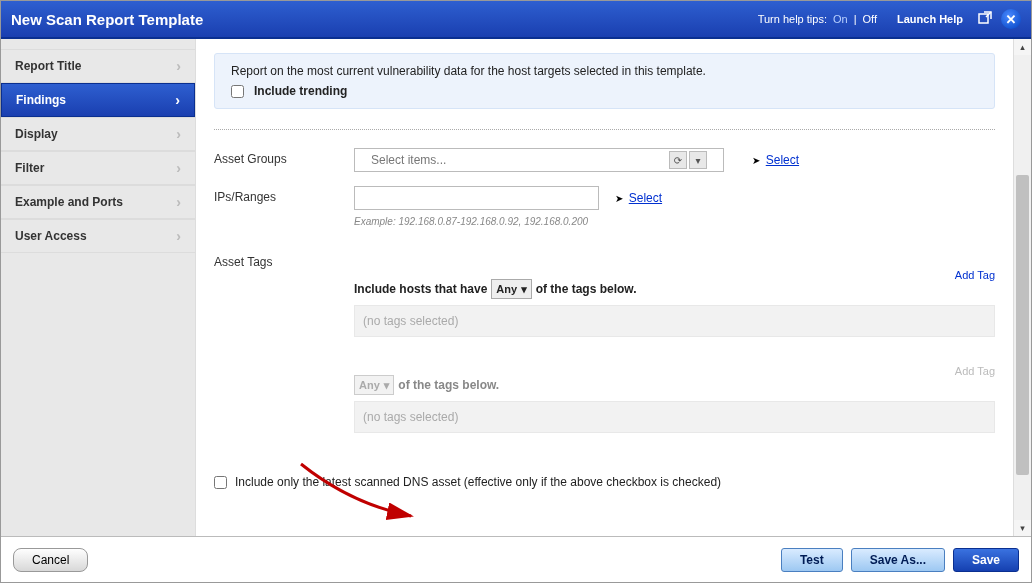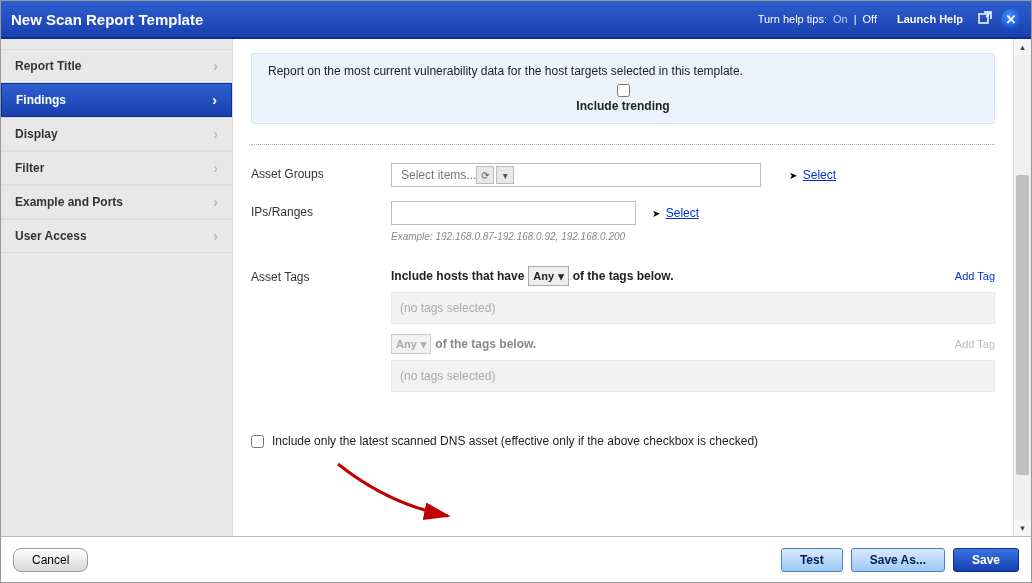--- a/index.html
+++ b/index.html
@@ -9,57 +9,57 @@
 .titlebar .title { flex: 1; }
 .titlebar .help-area { font-size: 11px; font-weight: normal; display: flex; align-items: center; gap: 6px; }
 .titlebar .help-area a { color: #b8d0ff; text-decoration: none; cursor: pointer; }
 .titlebar .help-area a.off { color: #fff; }
 .titlebar .launch { margin-left: 14px; font-weight: bold; color: #fff; cursor: pointer; }
 .titlebar .win-icons { display: flex; align-items: center; gap: 8px; margin-left: 14px; }
 .titlebar .win-icons span { cursor: pointer; }
 .close-btn { width: 20px; height: 20px; border-radius: 50%; background: radial-gradient(circle at 40% 35%, #4a8aff, #0040c0); display: flex; align-items: center; justify-content: center; font-weight: bold; font-size: 13px; color:#fff; }
 
 .body-area { flex: 1; display: flex; overflow: hidden; }
-.sidebar { width: 232px; background: #e8e8e8; padding: 10px 0 0 0; border-right: 1px solid #ddd; }
+.sidebar { width: 195px; background: #e8e8e8; padding: 10px 0 0 0; border-right: 1px solid #ddd; }
 .side-item { display: flex; align-items: center; justify-content: space-between; padding: 8px 14px; font-size: 12px; font-weight: bold; color: #333; border-top: 1px solid #dcdcdc; border-bottom: 1px solid #dcdcdc; cursor: pointer; background: #e8e8e8; }
 .side-item.selected { background: linear-gradient(to bottom, #2e5fd0, #1a3fb0); color: #fff; border: 1px solid #0a2f90; }
 .side-item .chev { color: #bbb; font-size: 14px; }
 .side-item.selected .chev { color: #fff; }
 
 .main { flex: 1; display: flex; background: #fff; position: relative; }
 .scroll-area { flex: 1; overflow: hidden; padding: 14px 18px 0 18px; }
 .vscroll { width: 18px; background: #f5f5f5; border-left: 1px solid #ddd; position: relative; }
 .vscroll .up, .vscroll .down { height: 16px; display:flex; align-items:center; justify-content:center; font-size:9px; color:#444; }
 .vscroll .track { position:absolute; top:16px; bottom:16px; left:0; right:0; background:#f0f0f0; }
 .vscroll .thumb { position:absolute; left:2px; right:2px; top:120px; height:300px; background:#c0c0c0; border-radius:2px; }
 
 .infobox { background: #edf3fc; border: 1px solid #d6e4f7; border-radius: 3px; padding: 10px 16px; margin-bottom: 20px; }
 .infobox .desc { color: #222; font-size: 12px; margin-bottom: 6px; }
-.chk-row { display: flex; align-items: center; gap: 2px; font-size: 12px; flex-direction: column; }
+.chk-row { display: flex; align-items: center; gap: 10px; font-size: 12px; }
 .chk-row input { }
 .chk-row label { font-weight: bold; color: #222; }
 
 h2.section { font-size: 16px; font-weight: bold; color: #000; margin-bottom: 6px; }
 .rule { border-bottom: 1px dotted #aaa; margin-bottom: 18px; }
 
 .form-row { display: flex; align-items: flex-start; margin-bottom: 14px; }
 .form-row .lbl { width: 140px; font-size: 12px; color: #333; padding-top: 4px; }
 .form-row .ctrl { flex: 1; }
 .select-items { display:flex; align-items:center; gap:6px; }
-.combo { display:flex; align-items:center; height:24px; border:1px solid #bbb; background:#fff; width:370px; padding:0 9px; color:#777; font-size:12px; justify-content:flex-start; }
+.combo { display:flex; align-items:center; height:24px; border:1px solid #bbb; background:#fff; width:370px; padding:0 16px; color:#777; font-size:12px; justify-content:space-between; }
 .combo .right { display:flex; gap:2px; }
 .combo .btn { width:18px; height:18px; background:#e8e8e8; border:1px solid #bbb; display:flex; align-items:center; justify-content:center; font-size:10px; color:#555; }
 .sel-link { color:#0030d0; text-decoration:underline; font-size:12px; cursor:pointer; }
 .cursor-glyph { font-size:10px; color:#000; margin-right:2px; }
 .textinput { height:24px; border:1px solid #bbb; width:245px; padding:0 6px; font-size:12px; }
 .example { font-size:10px; color:#888; font-style: italic; margin-top:6px; margin-left: 0; }
 
 .tags-area { flex:1; }
 .tags-head-row { display:flex; align-items:center; margin-bottom:6px; }
-.tags-head { flex:1; font-size:12px; color:#222; font-weight:bold; display:flex; align-items:center; gap:4px;}
+.tags-head { flex:1; font-size:12px; color:#222; font-weight:bold; display:flex; align-items:center; gap:4px;margin-top:28px;}
 .tags-head.disabled { color:#888; }
 .mini-select { height:20px; border:1px solid #aaa; background:#eee; font-size:11px; padding:0 4px; display:flex; align-items:center; gap:4px; }
 .mini-select.disabled { background:#f2f2f2; color:#aaa; border-color:#ccc; }
 .add-tag { color:#0030d0; font-size:11px; cursor:pointer; }
 .add-tag.disabled { color:#bbb; cursor:default; }
 .tag-box { background:#f2f2f2; border:1px solid #e8e8e8; padding:8px; color:#aaa; font-size:12px; margin-bottom:10px; }
 
 .dns-row { display:flex; align-items:center; gap:8px; font-size:12px; color:#222; margin-bottom:10px; }
 
 .arrow-annot { position:absolute; left:95px; top:415px; pointer-events:none; z-index:2; }

